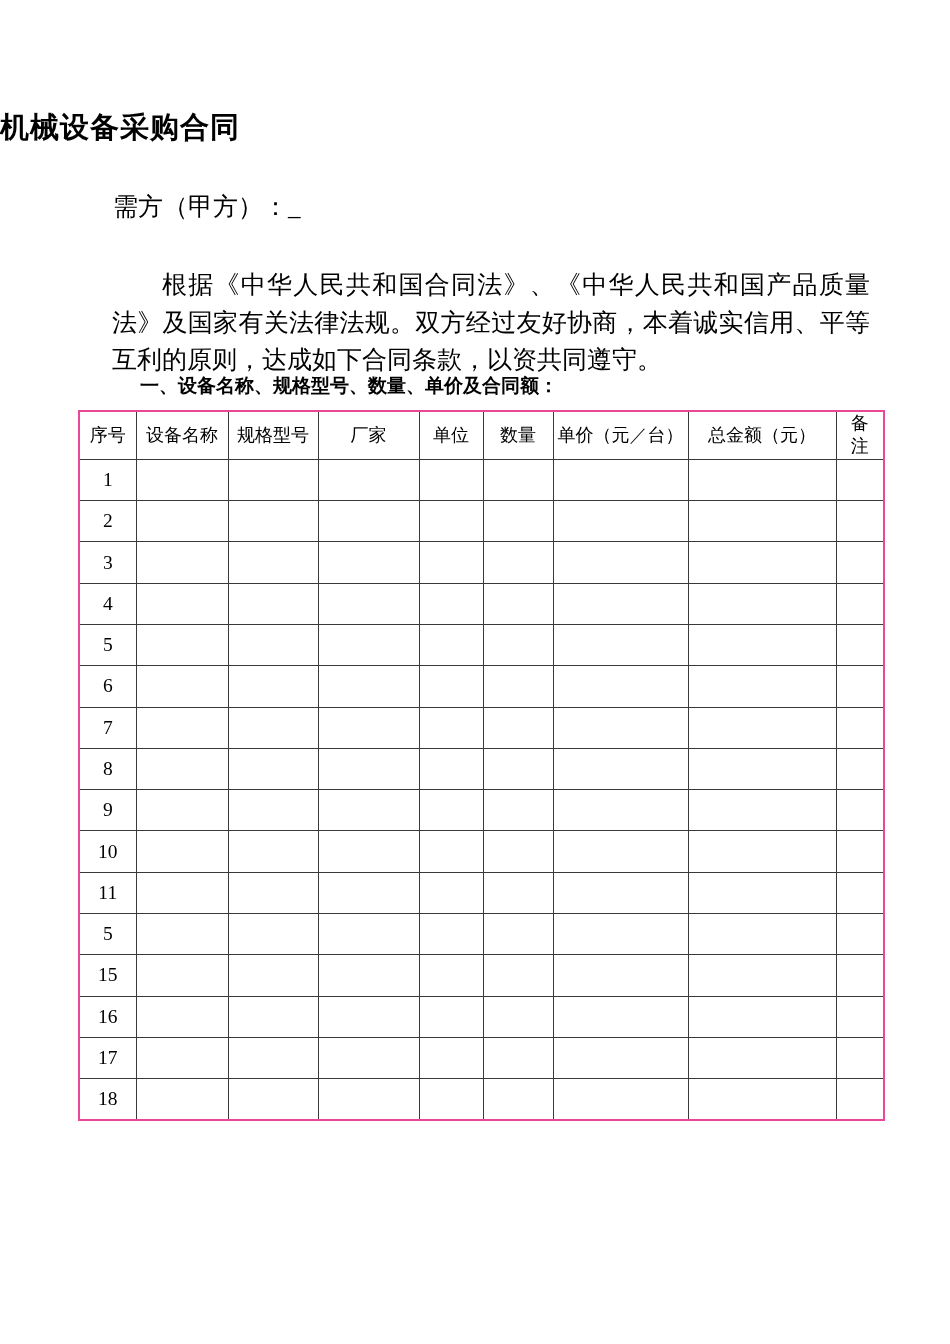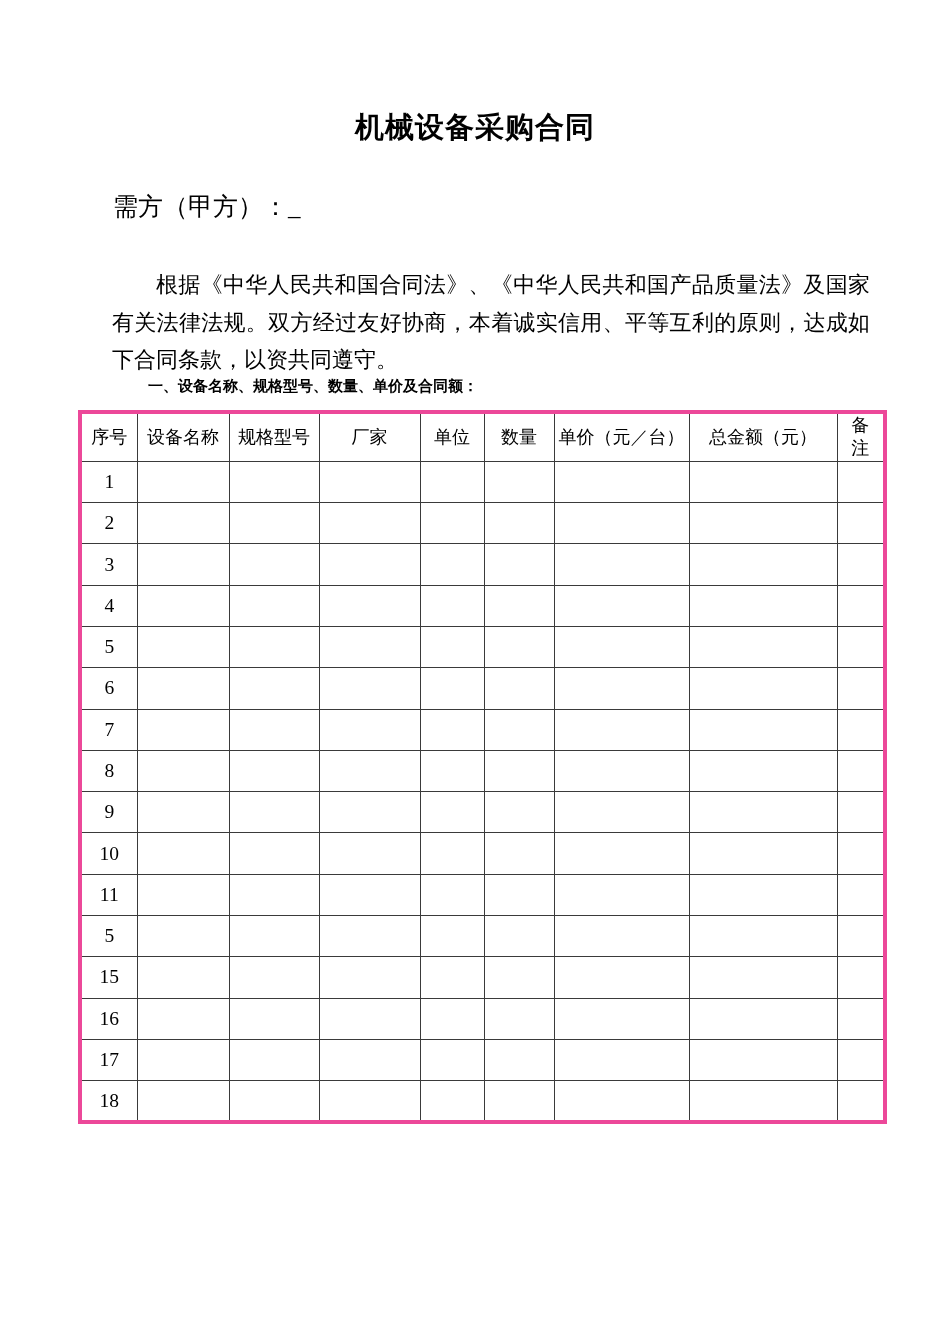--- a/index.html
+++ b/index.html
@@ -15,21 +15,21 @@
     height: 1344px;
     background: #ffffff;
     color: #000000;
     overflow: hidden;
   }
   .doc-title {
     position: absolute;
     top: 106px;
     left: 0;
     width: 100%;
-    text-align: center;
+    text-align: left;
     font-family: "Liberation Sans", "DejaVu Sans", sans-serif;
     font-weight: 700;
     font-size: 29px;
     line-height: 42px;
     letter-spacing: 1px;
   }
   .party-line {
     position: absolute;
     left: 113px;
     font-size: 25px;
@@ -37,44 +37,44 @@
     white-space: nowrap;
   }
   .party-buyer  { top: 193px; }
   .party-seller { top: 232px; }
   .blank-field { letter-spacing: 0.5px; }
   .intro {
     position: absolute;
     top: 266px;
     left: 112px;
     width: 758px;
-    font-size: 22px;
+    font-size: 25px;
     line-height: 37.5px;
     text-align: justify;
     text-indent: 2em;
     word-break: break-all;
   }
   .section-heading {
     position: absolute;
     top: 373px;
-    left: 148px;
+    left: 140px;
     font-family: "Liberation Sans", "DejaVu Sans", sans-serif;
     font-weight: 700;
-    font-size: 15px;
+    font-size: 19px;
     line-height: 26px;
     white-space: nowrap;
   }
   table.equip {
     position: absolute;
     top: 410px;
     left: 78px;
     width: 806px;
     border-collapse: collapse;
     table-layout: fixed;
-    border: 4px solid #ec4899;
+    border: 2px solid #ec4899;
   }
   .equip th, .equip td {
     border: 1px solid #3a3a3a;
     padding: 0;
     margin: 0;
     text-align: center;
     vertical-align: middle;
     font-weight: 400;
     overflow: hidden;
   }

